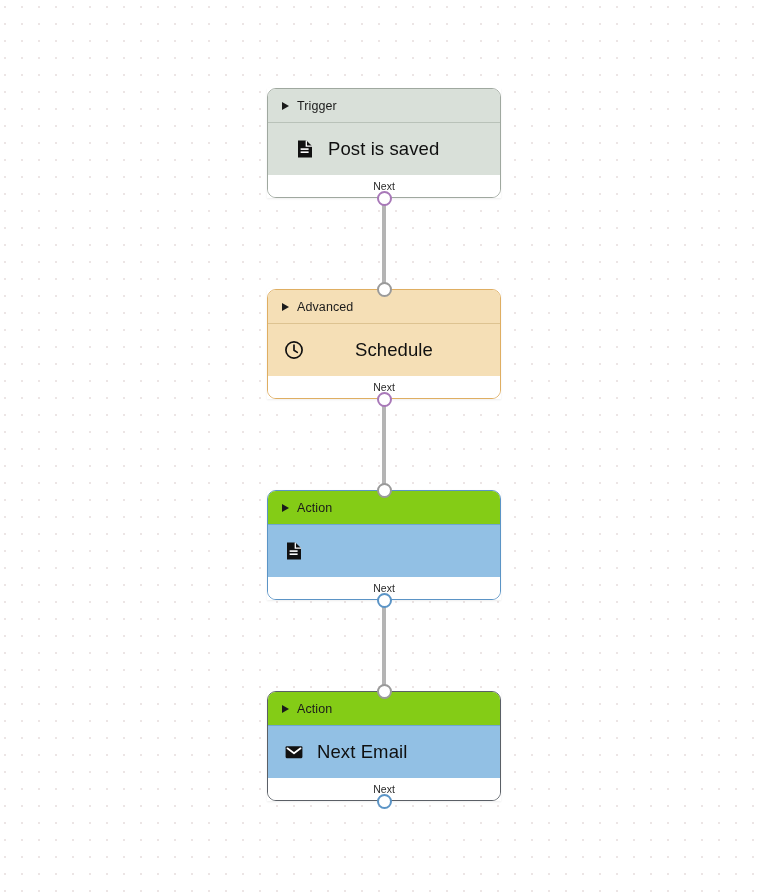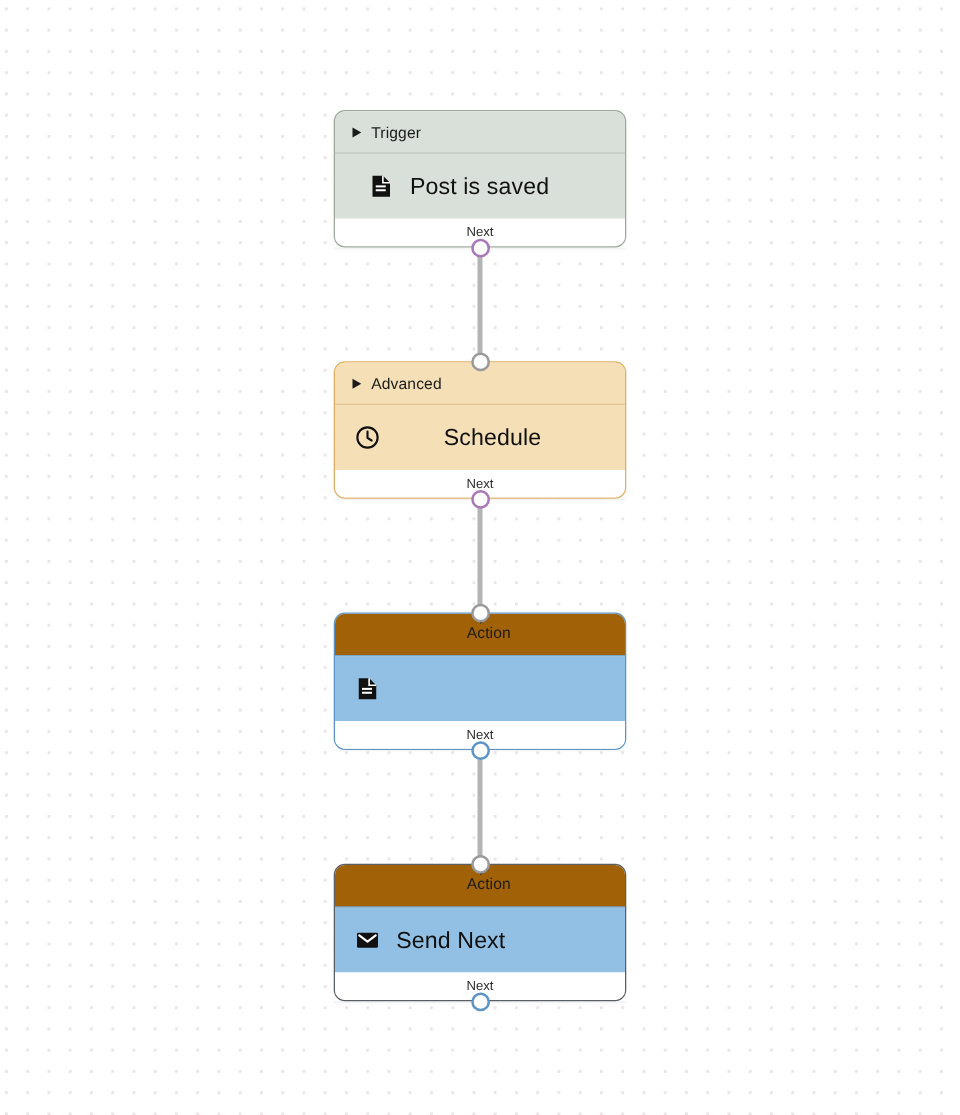--- a/index.html
+++ b/index.html
@@ -121,21 +121,21 @@
   
   .pal-trigger .node-inner { border-color: #9fa89f; }
   .pal-trigger .node-header { background: #d9e0d9; border-bottom-color: #b9c2b9; }
   .pal-trigger .node-body   { background: #d9e0d9; padding-left: 27px; }
 
   .pal-advanced .node-inner { border-color: #dfae62; }
   .pal-advanced .node-header { background: #f5dfb6; border-bottom-color: #ddc391; }
   .pal-advanced .node-body   { background: #f5dfb6; gap: 38px; }
 
   .pal-action .node-inner { border-color: #5b94c6; }
-  .pal-action .node-header { background: #a16207; border-bottom-color: #6fa7d2; flex-direction: column; }
+  .pal-action .node-header { background: #84cc16; border-bottom-color: #6fa7d2; }
   .pal-action .node-body   { background: #92c0e4; }
 
   .pal-action.last .node-inner { border-color: #5a5f66; }
 
   .port-purple { border-color: #a878b8; }
   .port-blue   { border-color: #5b94c6; }
   .port-grey   { border-color: #9a9a9a; }
 </style>
 </head>
 <body>
@@ -218,21 +218,21 @@
   <div class="node-inner">
     <div class="node-header">
       <span class="tri"></span>
       <span class="node-type">Action</span>
     </div>
     <div class="node-body">
       <svg class="node-icon" viewBox="0 0 20 20">
         <rect x="1.6" y="4.2" width="16.8" height="12" rx="1.1" fill="#111"></rect>
         <path d="M3.4 6.3 10 11.3l6.6-5" fill="none" stroke="#fff" stroke-width="1.7" stroke-linecap="round" stroke-linejoin="round"></path>
       </svg>
-      <span class="node-title">Send Next</span>
+      <span class="node-title">Next Email</span>
     </div>
     <div class="node-footer">
       <span>Next</span>
     </div>
   </div>
   <div class="port port-in port-grey"></div>
   <div class="port port-out port-blue"></div>
 </div>
 
 </body></html>

